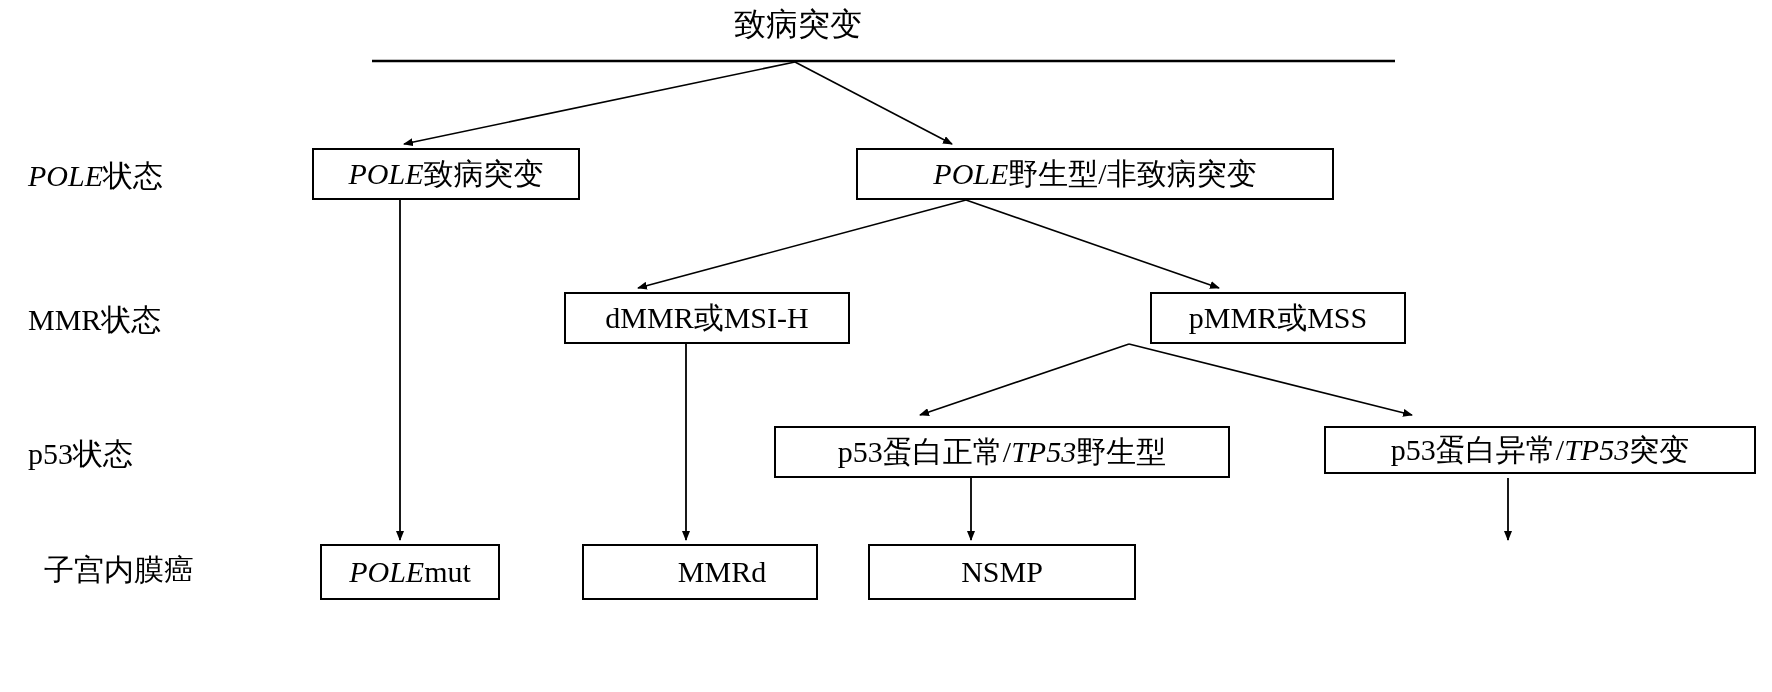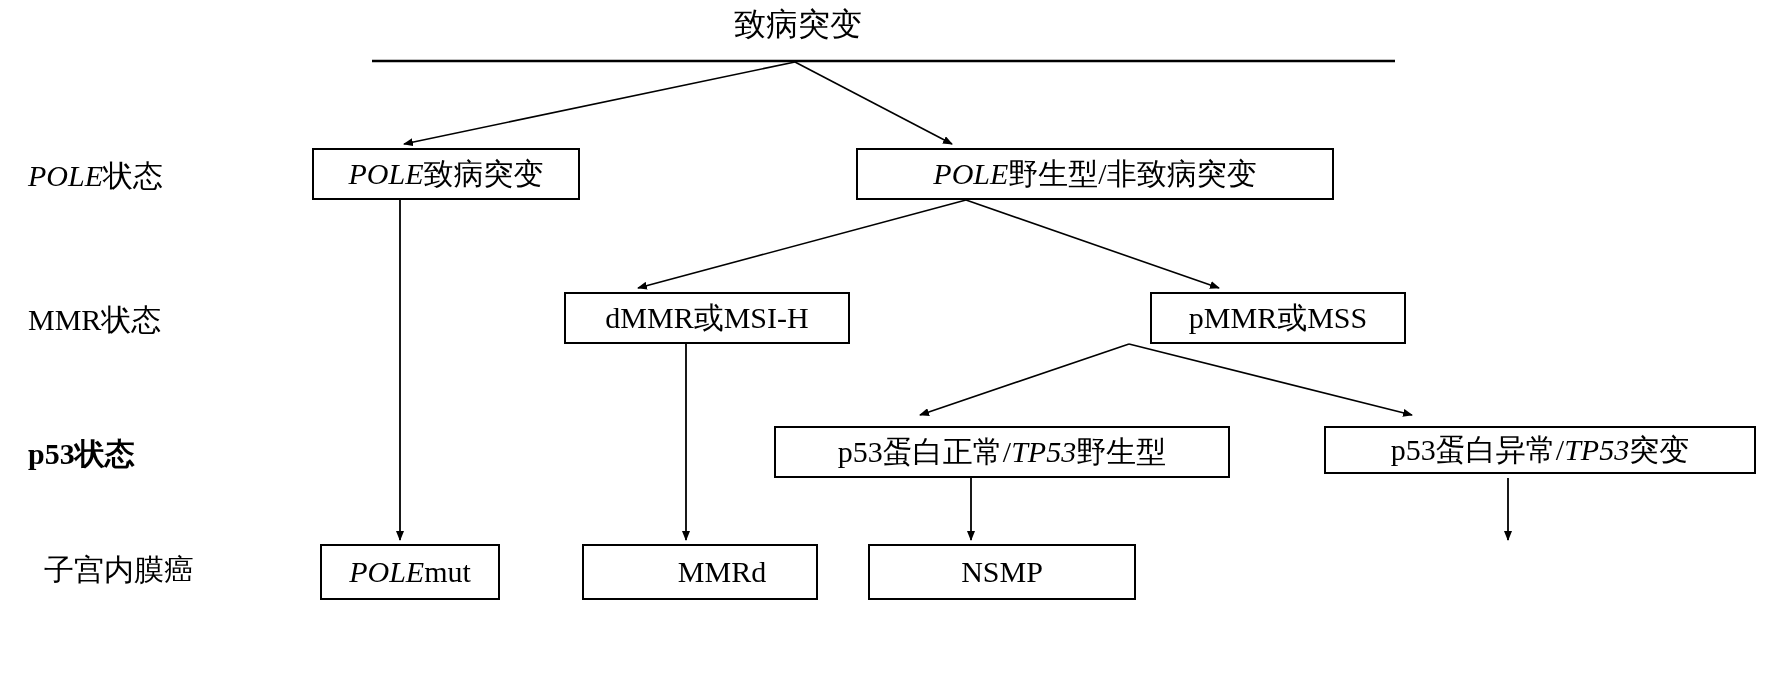--- a/index.html
+++ b/index.html
@@ -97,21 +97,21 @@
 
   <div class="row-label" style="left:28px; top:158px; height:36px;">
     <span class="ital">POLE</span>
       <span>状态</span>
   </div>
 
   <div class="row-label" style="left:28px; top:302px; height:36px;">
     <span>MMR状态</span>
   </div>
 
-  <div class="row-label" style="left:28px; top:436px; height:36px;font-weight:bold;">
+  <div class="row-label" style="left:28px; top:436px; height:36px;">
     <span>p53状态</span>
   </div>
 
   <div class="row-label" style="left:44px; top:552px; height:36px;">
     <span>子宫内膜癌</span>
   </div>
 
   <div class="node" style="left:312px; top:148px; width:268px; height:52px;">
     <span class="ital">POLE</span>
       <span>致病突变</span>

